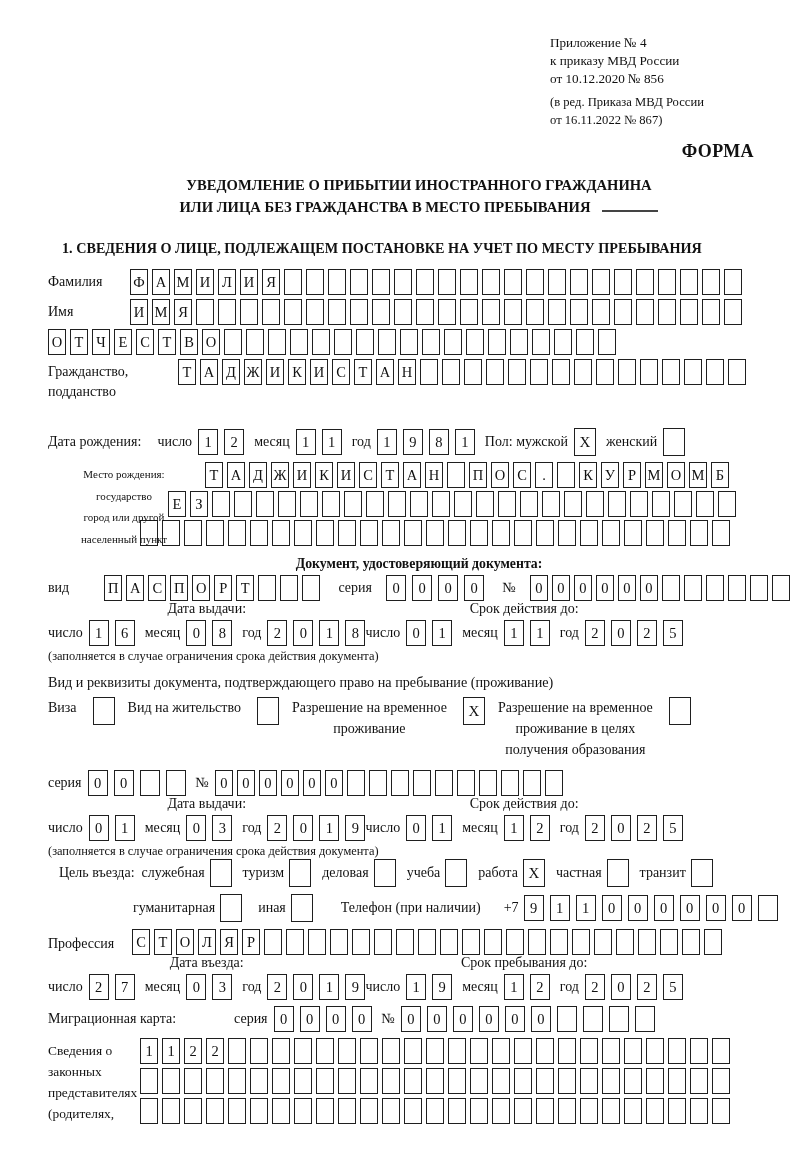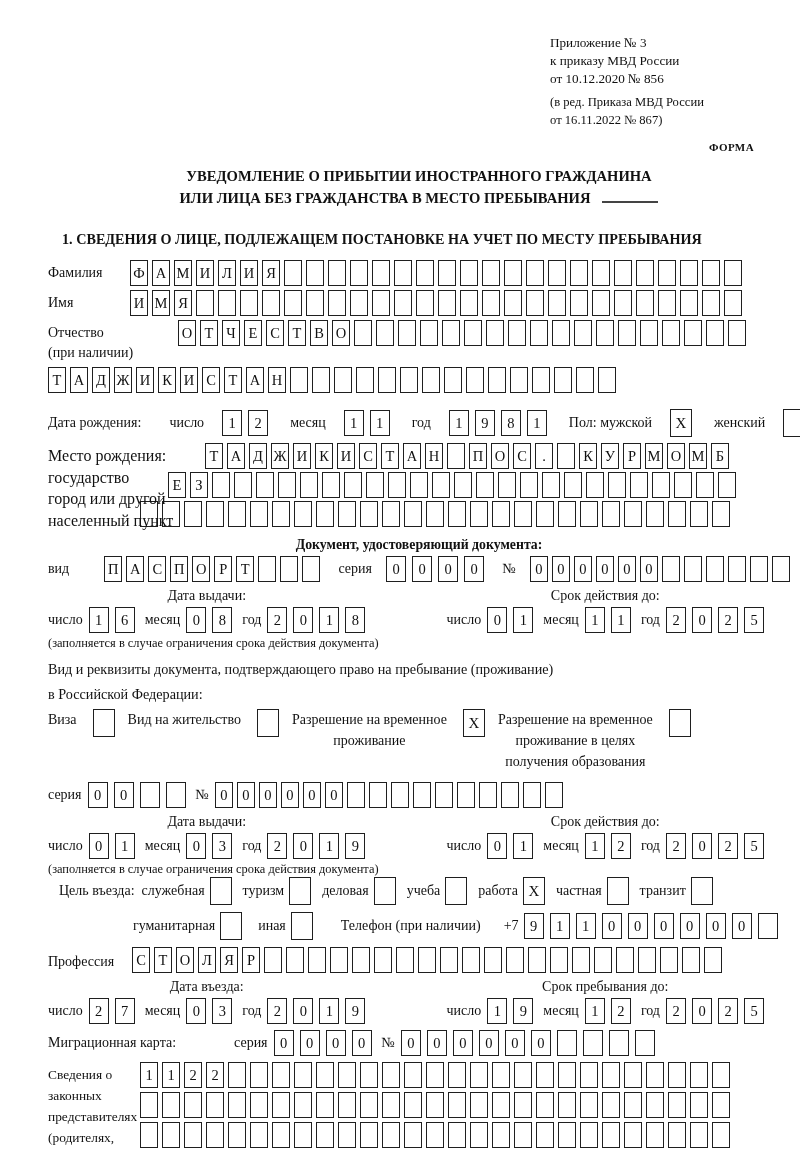--- a/index.html
+++ b/index.html
@@ -1,69 +1,69 @@
 <!DOCTYPE html>
 <html><head>
 <meta charset="utf-8">
 <style>
   html,body{margin:0;padding:0;background:#ffffff;}
   body{width:800px;height:1163px;font-family:"Liberation Serif","DejaVu Serif",serif;color:#111;}
   .page{padding:34px 10px 0 48px;position:relative;}
 
   .annex{margin-left:auto;width:240px;font-size:13.2px;line-height:18px;}
   .annex .edition{margin-top:5px;font-size:12.6px;}
-  .forma{text-align:right;font-weight:bold;margin:12px 36px 0 0;font-size:11px;letter-spacing:.4px;}
+  .forma{text-align:right;font-weight:bold;margin:12px 36px 0 0;font-size:18px;letter-spacing:.4px;}
   .title{text-align:center;font-weight:bold;font-size:14.6px;line-height:22px;margin-top:12px;}
   .blank{display:inline-block;width:56px;border-bottom:2px solid #444;margin-left:12px;}
   .sec-head{font-weight:bold;font-size:14.2px;margin-top:22px;padding-left:14px;}
 
   .frow{display:flex;align-items:flex-start;margin-top:4px;}
   .vcenter{align-items:center;}
   .flabel{font-size:14px;line-height:20px;flex:none;padding-top:3px;}
   .w82{width:82px;} .w130{width:130px;} .w84{width:84px;}
   .boxes{display:inline-flex;gap:4px;flex:none;}
   .cell{width:16px;height:24px;border:1.6px solid #1f1f1f;display:flex;align-items:center;justify-content:center;font-size:14.5px;flex:none;background:#fff;}
   .wide{gap:6px;}
   .wide .cell{width:18px;}
   .cb .cell{width:20px;height:26px;font-size:15px;}
 
   .dlbl{font-size:14px;margin:0 6px 0 10px;flex:none;}
   .first{margin-left:0;}
   .dg-head{text-align:center;font-size:14px;margin-bottom:3px;}
   .dg-line{display:flex;align-items:center;}
-  .daterow{display:flex;justify-content:space-between;padding-right:26px;margin-top:6px;}
+  .daterow{display:flex;justify-content:flex-start;padding-right:26px;}
   .note{text-align:left;font-size:12.4px;padding-right:20px;margin-top:3px;}
   .center-bold{text-align:center;font-weight:bold;font-size:13.8px;margin-top:6px;}
   .para{font-size:14.2px;line-height:25px;margin-top:6px;}
 
   .permits{display:flex;align-items:flex-start;margin-top:2px;gap:13px;}
   .permit-item{display:flex;align-items:flex-start;gap:16px;}
   .permit-label{font-size:14px;text-align:center;line-height:21px;}
 
   .bp{position:relative;margin-top:6px;padding-left:157px;min-height:88px;}
-  .bp-label{position:absolute;left:0;top:2px;font-size:16px;line-height:21.5px;width:152px;}
+  .bp-label{position:absolute;left:0;top:2px;font-size:11px;line-height:21.5px;width:152px;text-align:center;}
   .bp .boxes{margin-bottom:3px;display:flex;}
   .bp-r2{margin-left:-37px;}
   .bp-r3{margin-left:-65px;}
 
   .purpose{display:flex;align-items:center;margin-top:0;}
   .purpose2{display:flex;align-items:center;margin-top:7px;padding-left:74px;}
   .opt-lbl{font-size:14px;margin:0 5px 0 11px;flex:none;}
 
   .rep{position:relative;margin-top:6px;padding-left:92px;}
   .rep-label{position:absolute;left:0;top:2px;font-size:13.4px;line-height:21px;width:90px;}
   .rep .boxes{margin-bottom:4px;display:flex;}
 </style>
 </head>
 <body>
 
 <div class="page">
 
   <div class="annex">
-    <div>Приложение № 3</div>
+    <div>Приложение № 4</div>
     <div>к приказу МВД России</div>
     <div>от 10.12.2020 № 856</div>
     <div class="edition">
       <div>(в ред. Приказа МВД России</div>
       <div>от 16.11.2022 № 867)</div>
     </div>
   </div>
 
   <div class="forma">ФОРМА</div>
 
@@ -136,24 +136,20 @@
         <span class="cell"></span>
         <span class="cell"></span>
         <span class="cell"></span>
         <span class="cell"></span>
         <span class="cell"></span>
         <span class="cell"></span>
       </div>
   </div>
 
   <div class="frow">
-    <div class="flabel w130">
-      <div>Отчество</div>
-      <div>(при наличии)</div>
-    </div>
     <div class="boxes">
         <span class="cell">О</span>
         <span class="cell">Т</span>
         <span class="cell">Ч</span>
         <span class="cell">Е</span>
         <span class="cell">С</span>
         <span class="cell">Т</span>
         <span class="cell">В</span>
         <span class="cell">О</span>
         <span class="cell"></span>
@@ -171,20 +167,24 @@
         <span class="cell"></span>
         <span class="cell"></span>
         <span class="cell"></span>
         <span class="cell"></span>
         <span class="cell"></span>
         <span class="cell"></span>
       </div>
   </div>
 
   <div class="frow">
+    <div class="flabel w130">
+      <div>Гражданство,</div>
+      <div>подданство</div>
+    </div>
     <div class="boxes">
         <span class="cell">Т</span>
         <span class="cell">А</span>
         <span class="cell">Д</span>
         <span class="cell">Ж</span>
         <span class="cell">И</span>
         <span class="cell">К</span>
         <span class="cell">И</span>
         <span class="cell">С</span>
         <span class="cell">Т</span>
@@ -201,21 +201,21 @@
         <span class="cell"></span>
         <span class="cell"></span>
         <span class="cell"></span>
         <span class="cell"></span>
         <span class="cell"></span>
         <span class="cell"></span>
         <span class="cell"></span>
       </div>
   </div>
 
-  <div class="frow vcenter" style="margin-top:16px;gap:12px;">
+  <div class="frow vcenter" style="margin-top:26px;">
     <span class="dlbl first">Дата рождения:</span>
     <span class="dlbl">число</span>
     <span class="boxes wide">
         <span class="cell">1</span>
         <span class="cell">2</span>
       </span>
     <span class="dlbl">месяц</span>
     <span class="boxes wide">
         <span class="cell">1</span>
         <span class="cell">1</span>
@@ -412,21 +412,20 @@
             <span class="cell">2</span>
             <span class="cell">5</span>
           </span>
       </div>
     </div>
   </div>
   <div class="note">(заполняется в случае ограничения срока действия документа)</div>
 
   <div class="para">
     <div>Вид и реквизиты документа, подтверждающего право на пребывание (проживание)</div>
-    <div>в Российской Федерации:</div>
   </div>
 
   <div class="permits">
     <div class="permit-item">
       <div class="permit-label">Виза</div>
       <span class="boxes cb">
           <span class="cell"></span>
         </span>
     </div>
     <div class="permit-item">

